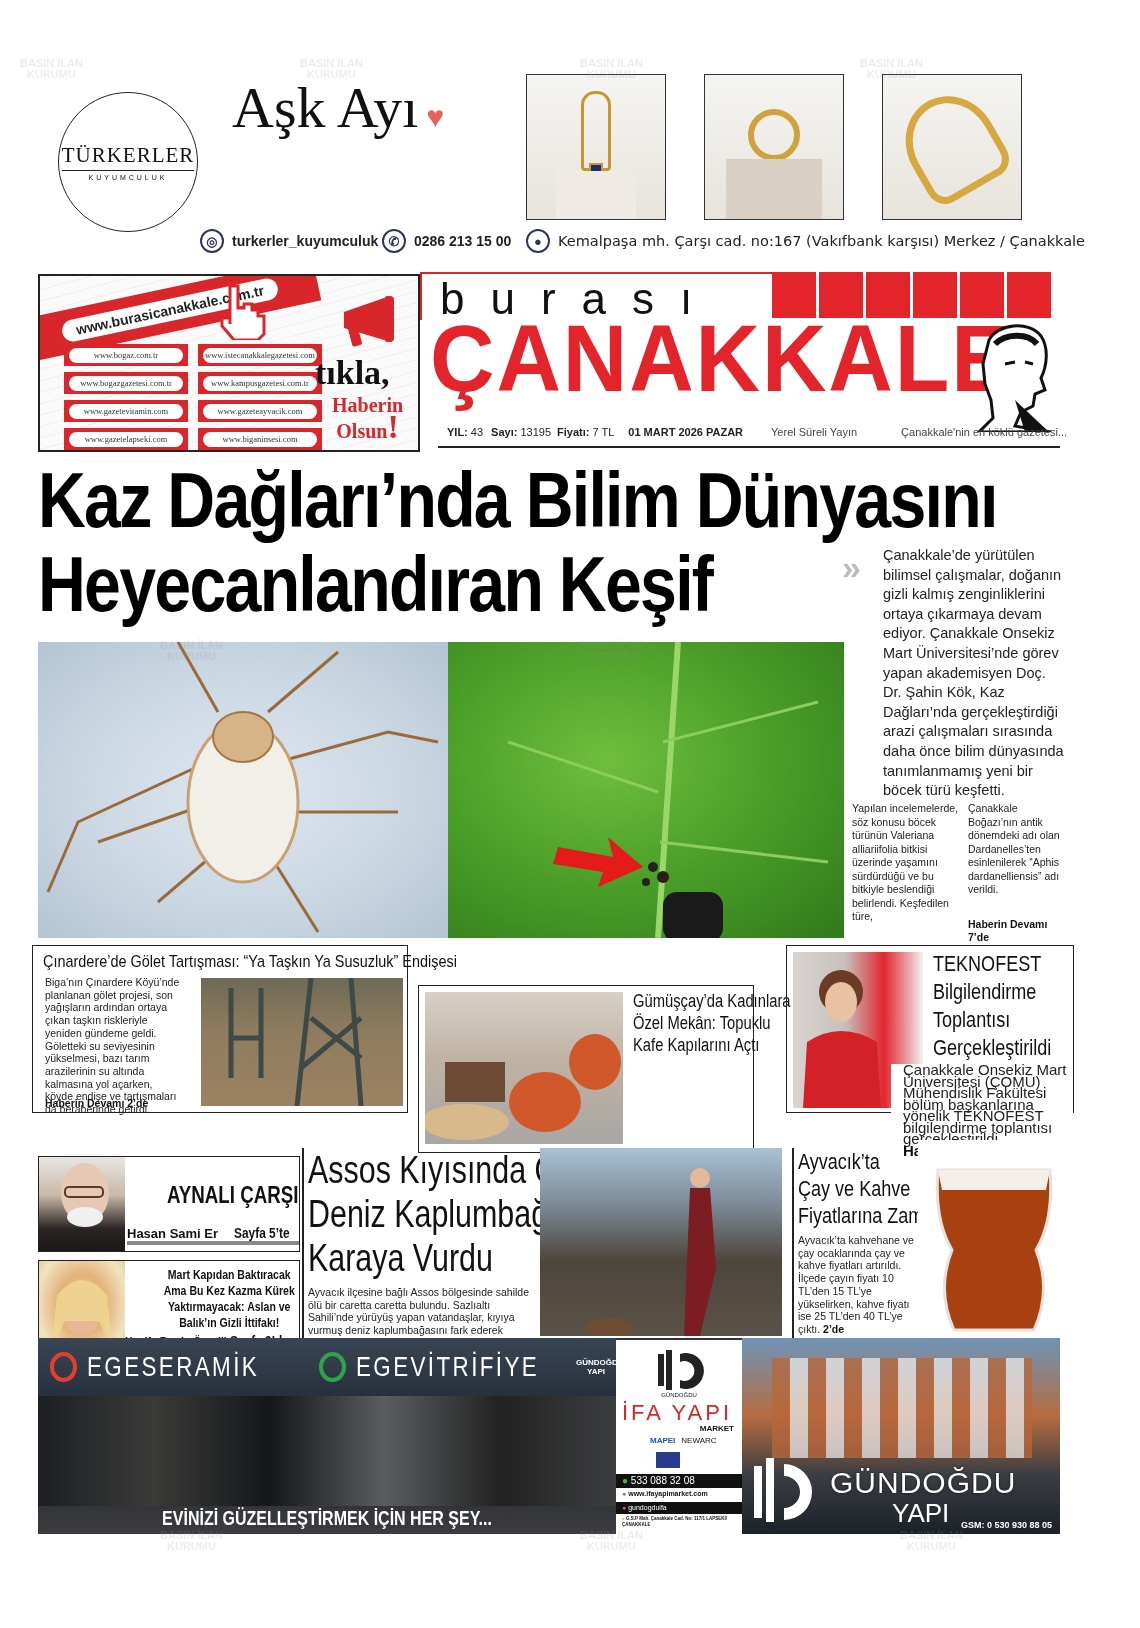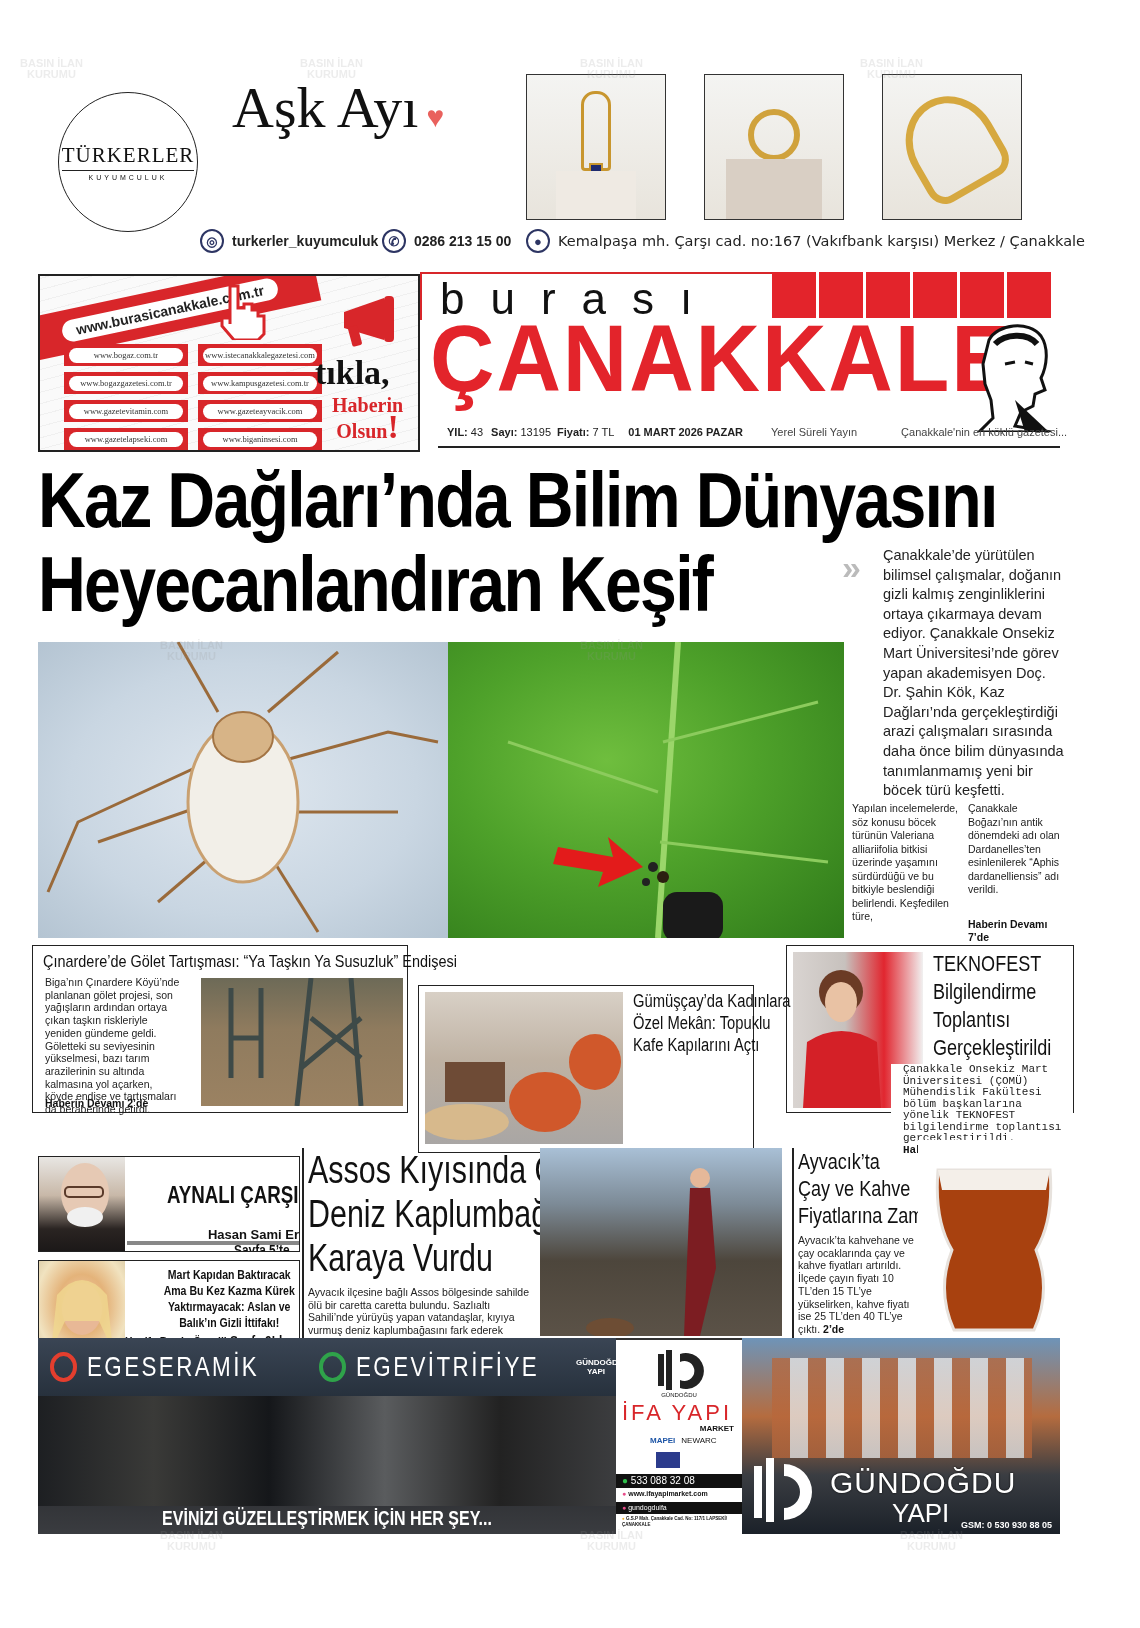--- a/index.html
+++ b/index.html
@@ -266,36 +266,36 @@
         <ellipse cx="48" cy="50" rx="16" ry="20" fill="#e9c2a4"></ellipse>
         <path d="M10 156 L14 90 Q48 68 84 90 L88 156 Z" fill="#d42027"></path>
       </svg>
   </div>
   <div class="abs narrow-head" style="left:146px;top:4px;font-size:22px;line-height:28px;">
     <div>TEKNOFEST</div>
     <div>Bilgilendirme</div>
     <div>Toplantısı</div>
     <div>Gerçekleştirildi</div>
   </div>
-  <div class="abs body-s" style="left:104px;top:118px;width:182px;font-size:11px;line-height:11.5px;background:#fff;padding-left:12px;font-family:Liberation Mono, monospace;">
+  <div class="abs body-s" style="left:104px;top:118px;width:182px;font-size:15px;line-height:11.5px;background:#fff;padding-left:12px;">
     <div>Çanakkale Onsekiz Mart Üniversitesi (ÇOMÜ) Mühendislik Fakültesi bölüm başkanlarına yönelik TEKNOFEST bilgilendirme toplantısı gerçekleştirildi.</div>
     <div class="more">Haberin Devamı 6’da</div>
   </div>
 </div>
 
 <div class="abs column-box" style="left:38px;top:1156px;width:262px;height:96px;">
   <div class="abs col-photo-man" style="left:0;top:0;width:86px;height:96px;">
     <svg width="86" height="96">
         <ellipse cx="46" cy="36" rx="24" ry="30" fill="#e6c9b4"></ellipse>
         <rect x="26" y="30" width="38" height="10" rx="4" fill="none" stroke="#5a3a2a" stroke-width="2"></rect>
         <ellipse cx="46" cy="60" rx="18" ry="10" fill="#f0f0f0"></ellipse>
       </svg>
   </div>
   <div class="abs cond" style="left:128px;top:24px;font-size:24px;">AYNALI ÇARŞI</div>
-  <div class="abs" style="left:88px;top:70px;width:172px;height:18px;border-bottom:4px solid #888;display:flex;justify-content:space-between;align-items:flex-end;flex-direction:column;">
+  <div class="abs" style="left:88px;top:70px;width:172px;height:18px;border-bottom:4px solid #888;display:flex;justify-content:space-between;align-items:flex-end;">
     <span style="font-weight:bold;font-size:13px;">Hasan Sami Er</span>
     <span class="cond" style="font-size:14px;transform:scaleX(0.85);">Sayfa 5’te</span>
   </div>
 </div>
 
 <div class="abs column-box" style="left:38px;top:1260px;width:262px;height:96px;">
   <div class="abs col-photo-woman" style="left:0;top:0;width:86px;height:96px;">
     <svg width="86" height="96">
         <ellipse cx="43" cy="48" rx="20" ry="26" fill="#e8b896"></ellipse>
         <path d="M18 34 Q43 4 68 34 L74 90 L60 60 L26 60 L12 90 Z" fill="#f0d890" opacity="0.8"></path>

